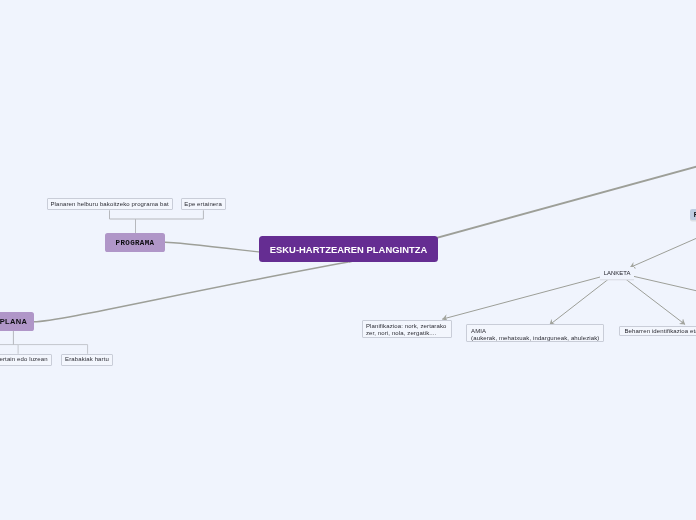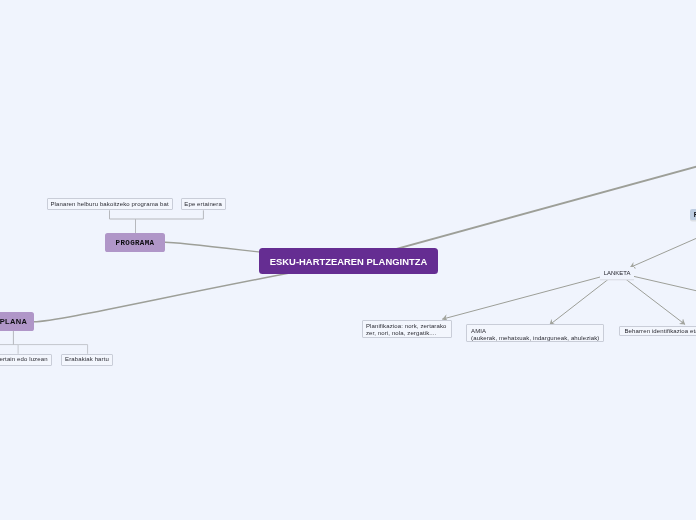--- a/index.html
+++ b/index.html
@@ -46,21 +46,21 @@
       <path d="M617 272.5 L700 291.6"></path>
       <path d="M700 236.7 L629.9 267.5" marker-end="url(#arrow)"></path>
     </g>
     <defs>
       <marker id="arrow" viewBox="0 0 10 10" refX="10" refY="5" markerWidth="5.4" markerHeight="7.2" markerUnits="userSpaceOnUse" orient="auto-start-reverse" preserveAspectRatio="none">
         <path d="M 0 0 L 10 5 L 0 10 L 3.2 5 z" fill="#a2a49d"></path>
       </marker>
     </defs>
   </svg>
 
-  <div class="node root" style="left:259px;top:248px;width:179px;height:26px;text-align:center;">ESKU-HARTZEAREN PLANGINTZA</div>
+  <div class="node root" style="left:259px;top:236px;width:179px;height:26px;text-align:center;">ESKU-HARTZEAREN PLANGINTZA</div>
 
   <div class="node lvl1" style="left:105px;top:233px;width:60px;height:19px;font-family:Liberation Mono, monospace;">PROGRAMA</div>
 
   <div class="node lvl1" style="left:-7px;top:312px;width:41px;height:19px;">PLANA</div>
 
   <div class="node plainnode" style="left:600.1px;top:266.5px;width:34px;height:12.2px;text-align:center;line-height:13.5px;
               background:#f0f4fd;box-shadow:0 1.4px 0 0 #dee1e9;">LANKETA</div>
 
   <div class="node leaf" style="left:46.5px;top:198.2px;width:126.2px;height:12.3px;padding:0;
               display:flex;align-items:center;justify-content:center;">Planaren helburu bakoitzeko programa bat</div>

